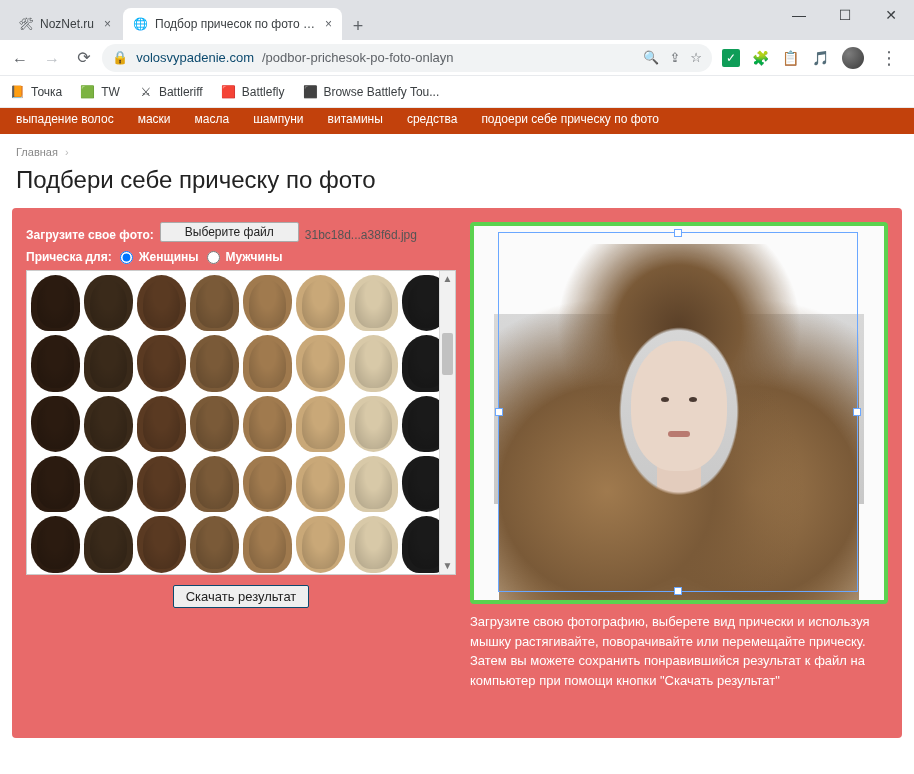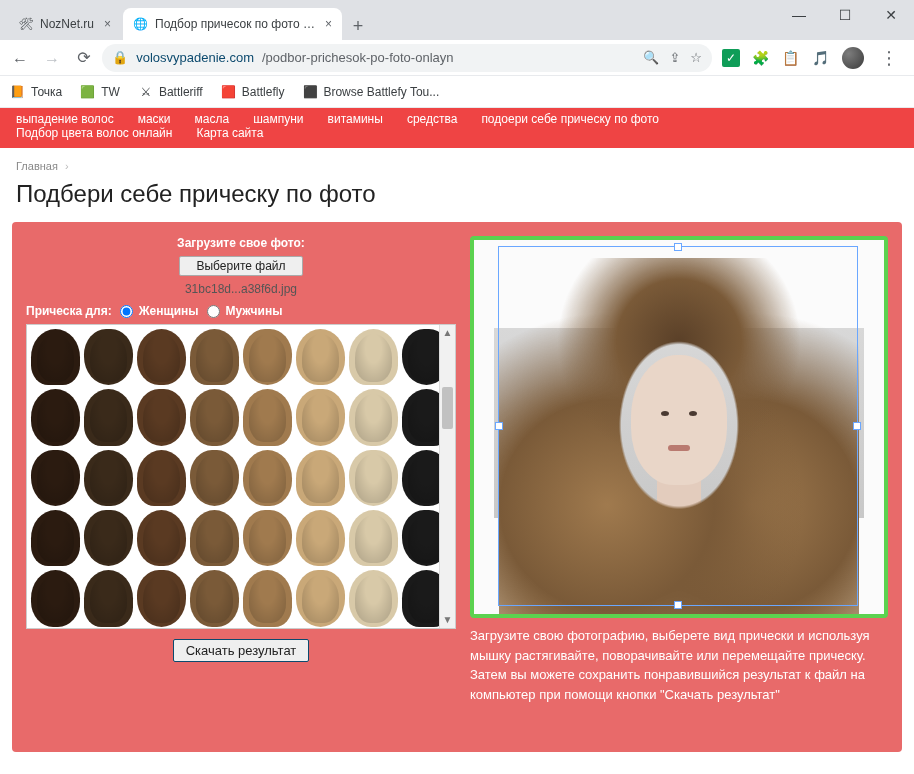--- a/index.html
+++ b/index.html
@@ -95,21 +95,21 @@
   .bm { display:flex; align-items:center; gap:5px; }
   .bm-icon { width:16px; height:16px; display:inline-flex; align-items:center; justify-content:center; font-size:12px; }
 
   
   .page {
     height: calc(774px - 40px - 36px - 32px);
     overflow: hidden;
     background: #fff;
   }
   .site-nav {
-    background: #ef4444;
+    background: #c2410c;
     color: #fff;
     font-size: 12px;
     padding: 4px 16px 8px 16px;
   }
   .site-nav-row { display:flex; gap:24px; flex-wrap:wrap; }
   .breadcrumb {
     font-size: 11px; color:#888; padding: 12px 16px 4px;
   }
   .breadcrumb .sep { color:#bbb; margin:0 4px; }
   h1.page-title {
@@ -119,27 +119,26 @@
     background: #e86a6a;
     margin: 0 12px;
     border-radius: 4px;
     padding: 14px;
     display: flex;
     gap: 14px;
     height: 530px;
   }
   .left-col { width: 430px; display:flex; flex-direction:column; }
   .upload-row {
-    color:#fff; font-size:12px; font-weight:bold; display:flex; align-items:center; gap:6px;
+    color:#fff; font-size:12px; font-weight:bold; display:flex; align-items:flex-end; gap:6px;
     margin-bottom:8px;
-    flex-direction:column;
   }
   .file-btn {
     background:#efefef; border:1px solid #aaa; color:#222; font-size:12px;
-    padding:2px 16px; border-radius:2px;
+    padding:2px 24px; border-radius:2px;
   }
   .file-name { color:#555; font-weight:normal; font-size:12px; }
   .gender-row {
     color:#fff; font-size:12px; font-weight:bold; display:flex; align-items:center; gap:4px;
     margin-bottom:6px;
   }
   .gender-row input { margin:0 2px 0 4px; }
   .hair-grid-wrap {
     background:#fff; border:1px solid #ccc; height: 305px; position:relative; overflow:hidden;
   }
@@ -305,24 +304,20 @@
 <div class="page">
   <div class="site-nav">
     <div class="site-nav-row">
       <span>выпадение волос</span>
       <span>маски</span>
       <span>масла</span>
       <span>шампуни</span>
       <span>витамины</span>
       <span>средства</span>
       <span>подоери себе прическу по фото</span>
-    </div>
-    <div class="site-nav-row">
-      <span>Подбор цвета волос онлайн</span>
-      <span>Карта сайта</span>
     </div>
   </div>
 
   <div class="breadcrumb">
     <span>Главная</span>
     <span class="sep">›</span>
   </div>
 
   <h1 class="page-title">Подбери себе прическу по фото</h1>
 

